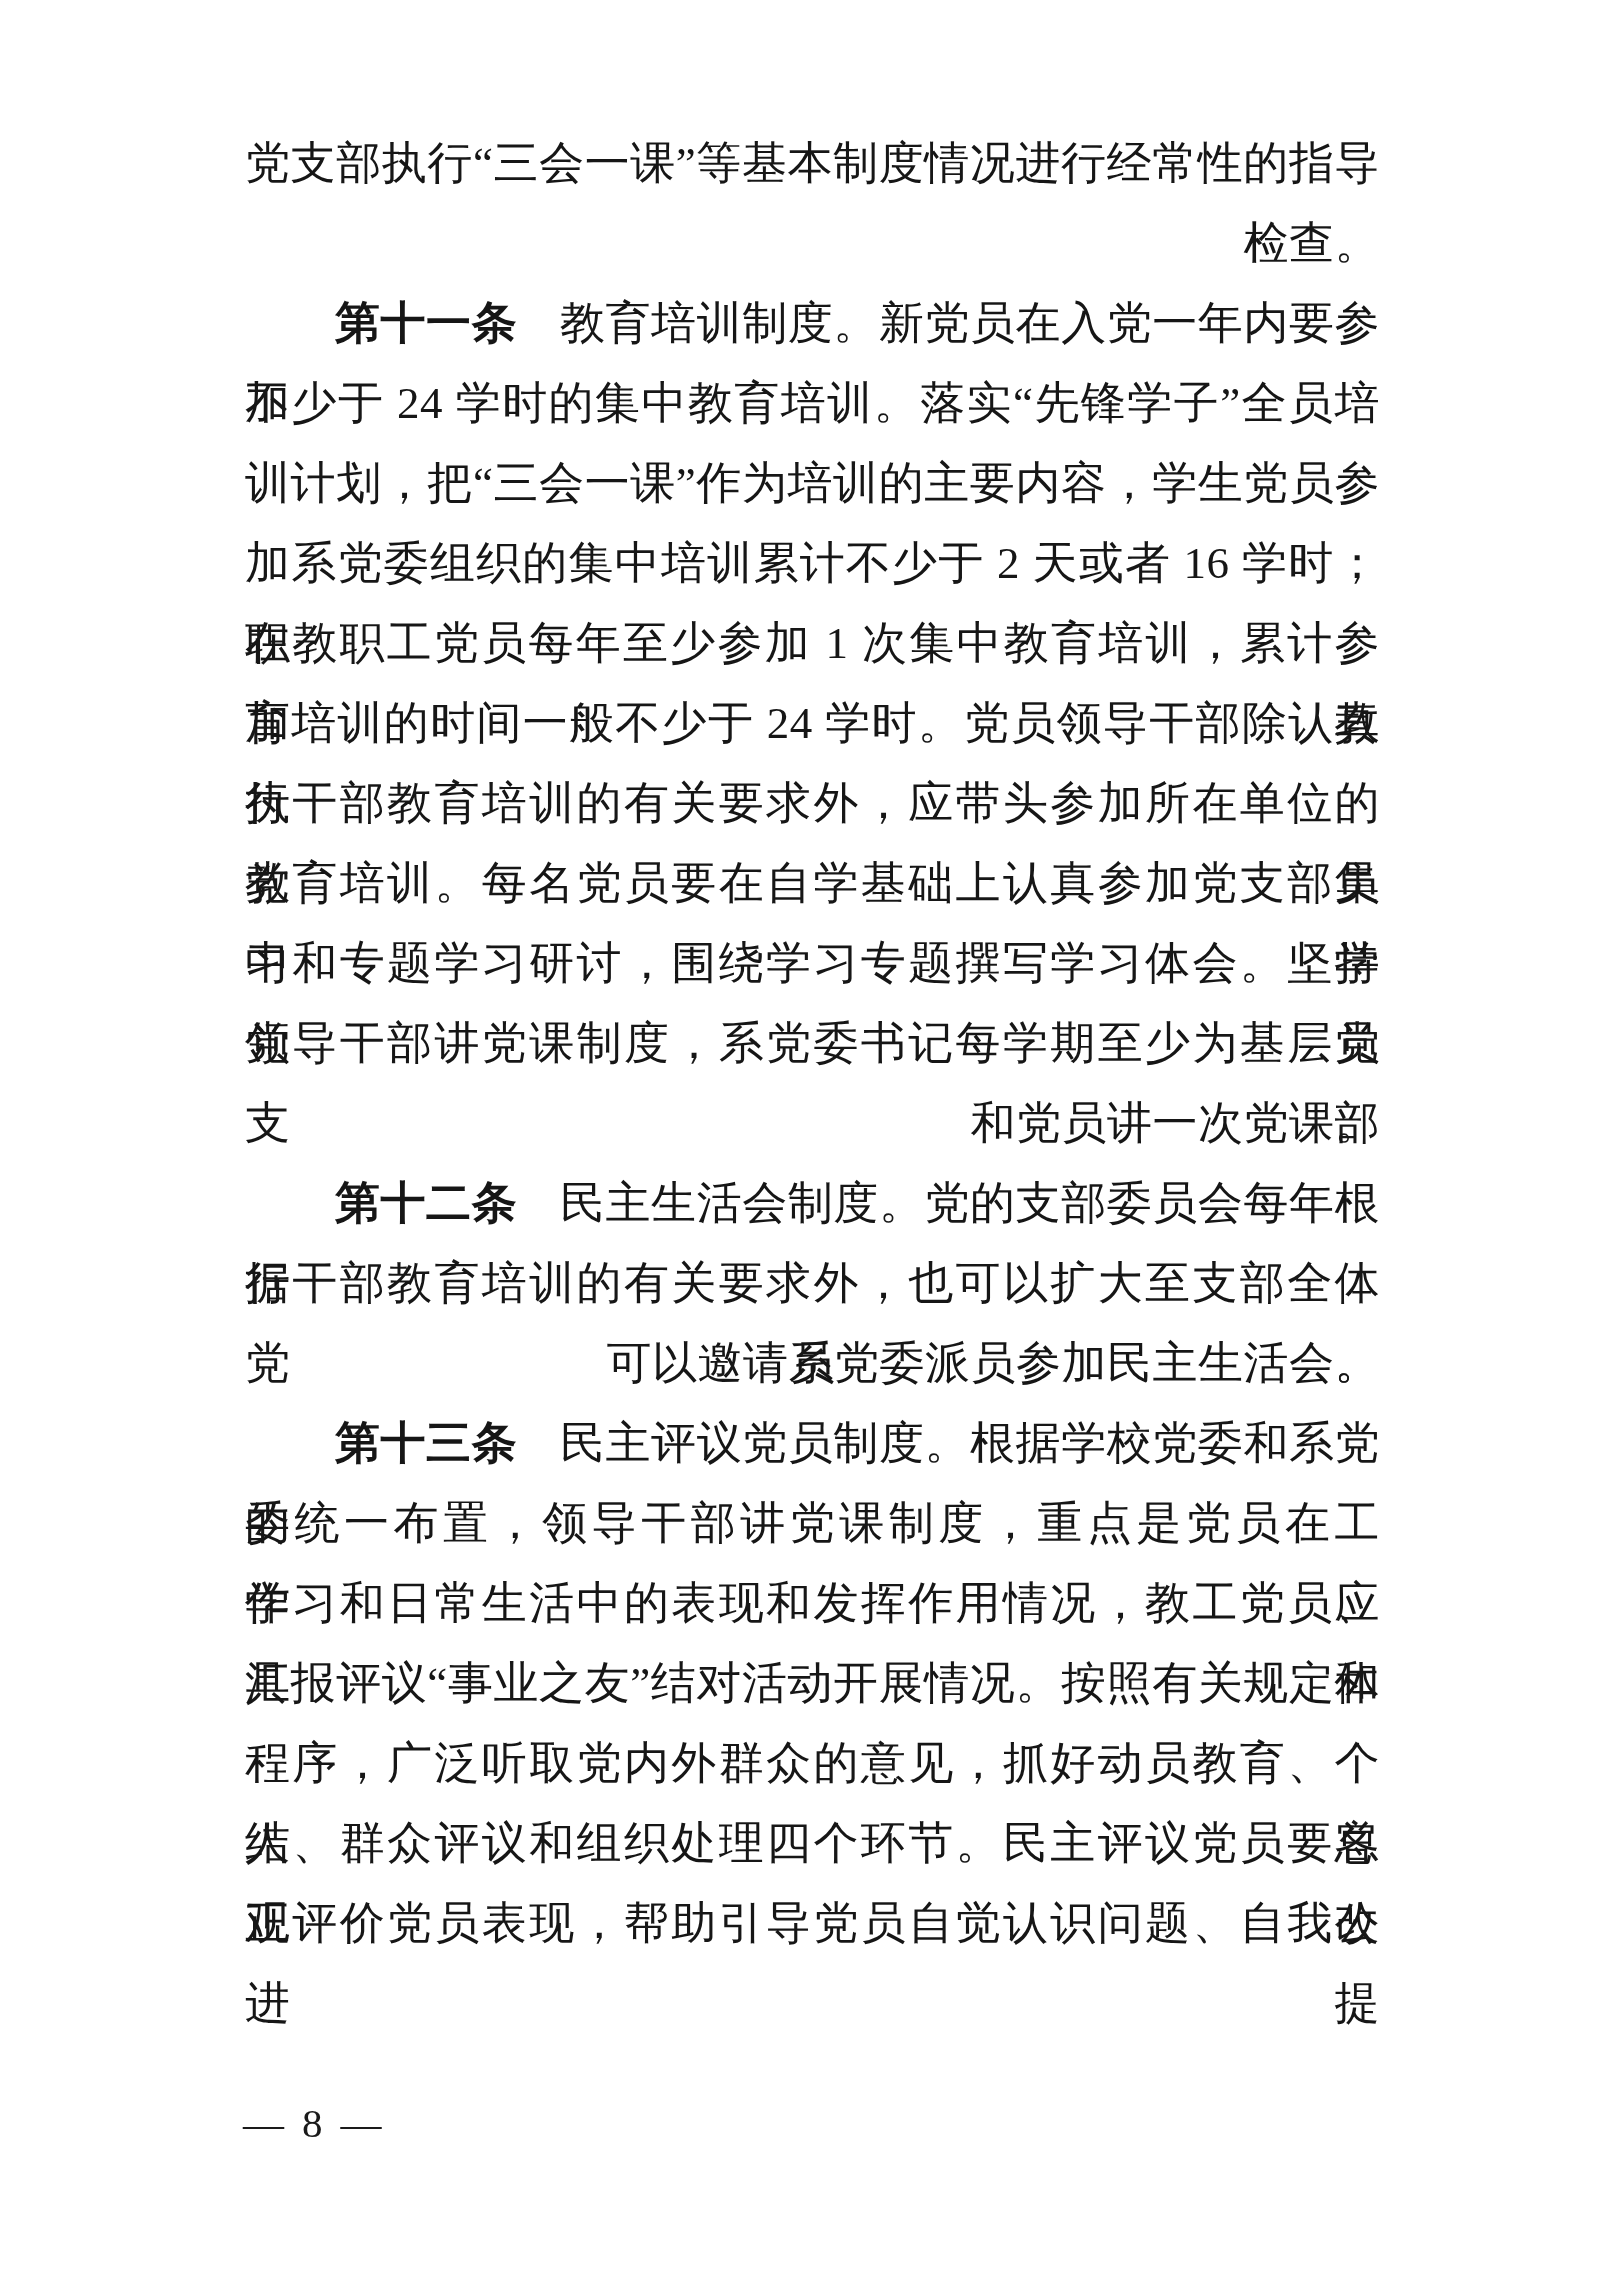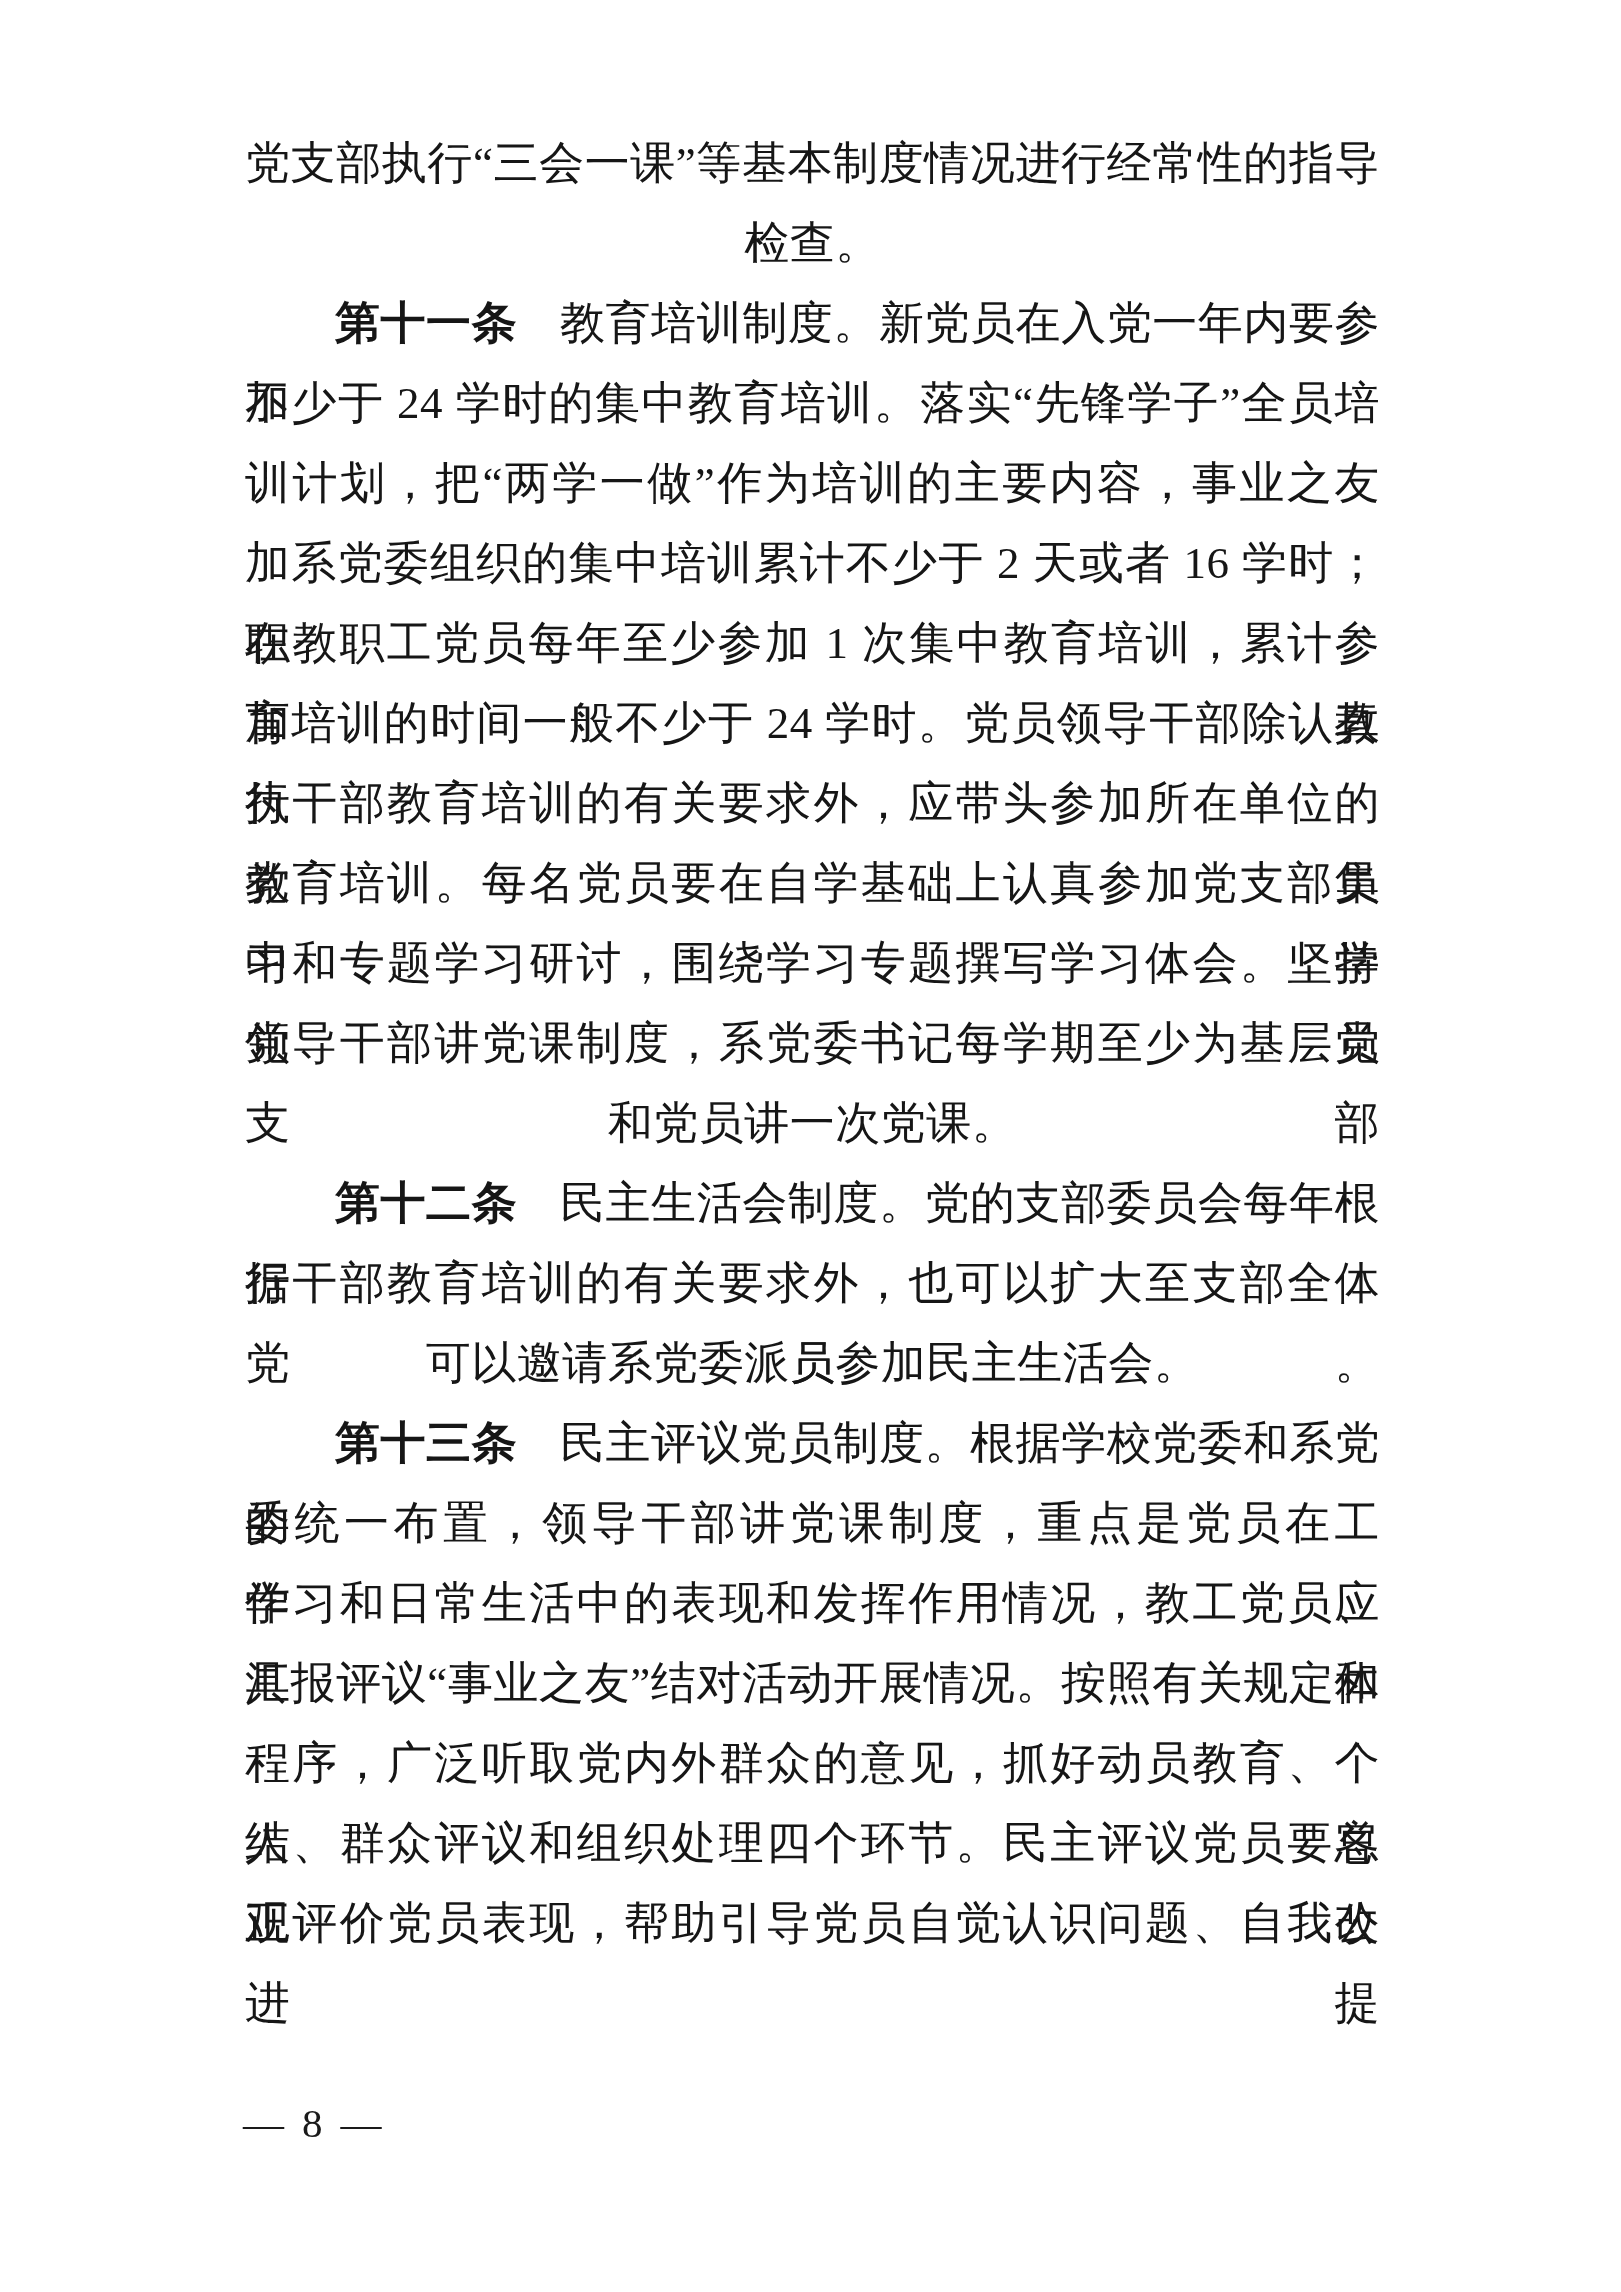--- a/index.html
+++ b/index.html
@@ -24,21 +24,21 @@
   .doc {
     position: absolute;
     left: 245px;
     top: 123px;
     width: 1135px;
   }
   .line {
     font-size: 45px;
     line-height: 80px;
     height: 80px;
-    text-align: center;
+    text-align: right;
     letter-spacing: 0.5px;
     white-space: pre-wrap;
   }
   .line.fill {
     text-align: justify;
     text-align-last: justify;
     text-justify: inter-character;
   }
   .line.indent {
     text-indent: 2em;
@@ -61,21 +61,21 @@
 </style>
 </head>
 <body style="background: rgb(255, 255, 255); color: rgb(22, 22, 22);">
 
 <div class="page">
   <div class="doc" id="doc-lines">
       <div class="line fill"><span>党支部执行“三会一课”等基本制度情况进行经常性的指导</span></div>
       <div class="line"><span>检查。</span></div>
       <div class="line fill indent"><span class="term">第十一条</span><span>教育培训制度。新党员在入党一年内要参加</span></div>
       <div class="line fill"><span>不少于 24 学时的集中教育培训。落实“先锋学子”全员培</span></div>
-      <div class="line fill"><span>训计划，把“两学一做”作为培训的主要内容，事业之友</span></div>
+      <div class="line fill"><span>训计划，把“三会一课”作为培训的主要内容，学生党员参</span></div>
       <div class="line fill"><span>加系党委组织的集中培训累计不少于 2 天或者 16 学时；在</span></div>
       <div class="line fill"><span>职教职工党员每年至少参加 1 次集中教育培训，累计参加教</span></div>
       <div class="line fill"><span>育培训的时间一般不少于 24 学时。党员领导干部除认真执</span></div>
       <div class="line fill"><span>行干部教育培训的有关要求外，应带头参加所在单位的党员</span></div>
       <div class="line fill"><span>教育培训。每名党员要在自学基础上认真参加党支部集中学</span></div>
       <div class="line fill"><span>习和专题学习研讨，围绕学习专题撰写学习体会。坚持党员</span></div>
       <div class="line fill"><span>领导干部讲党课制度，系党委书记每学期至少为基层党支部</span></div>
       <div class="line"><span>和党员讲一次党课。</span></div>
       <div class="line fill indent"><span class="term">第十二条</span><span>民主生活会制度。党的支部委员会每年根据</span></div>
       <div class="line fill"><span>行干部教育培训的有关要求外，也可以扩大至支部全体党员。</span></div>

